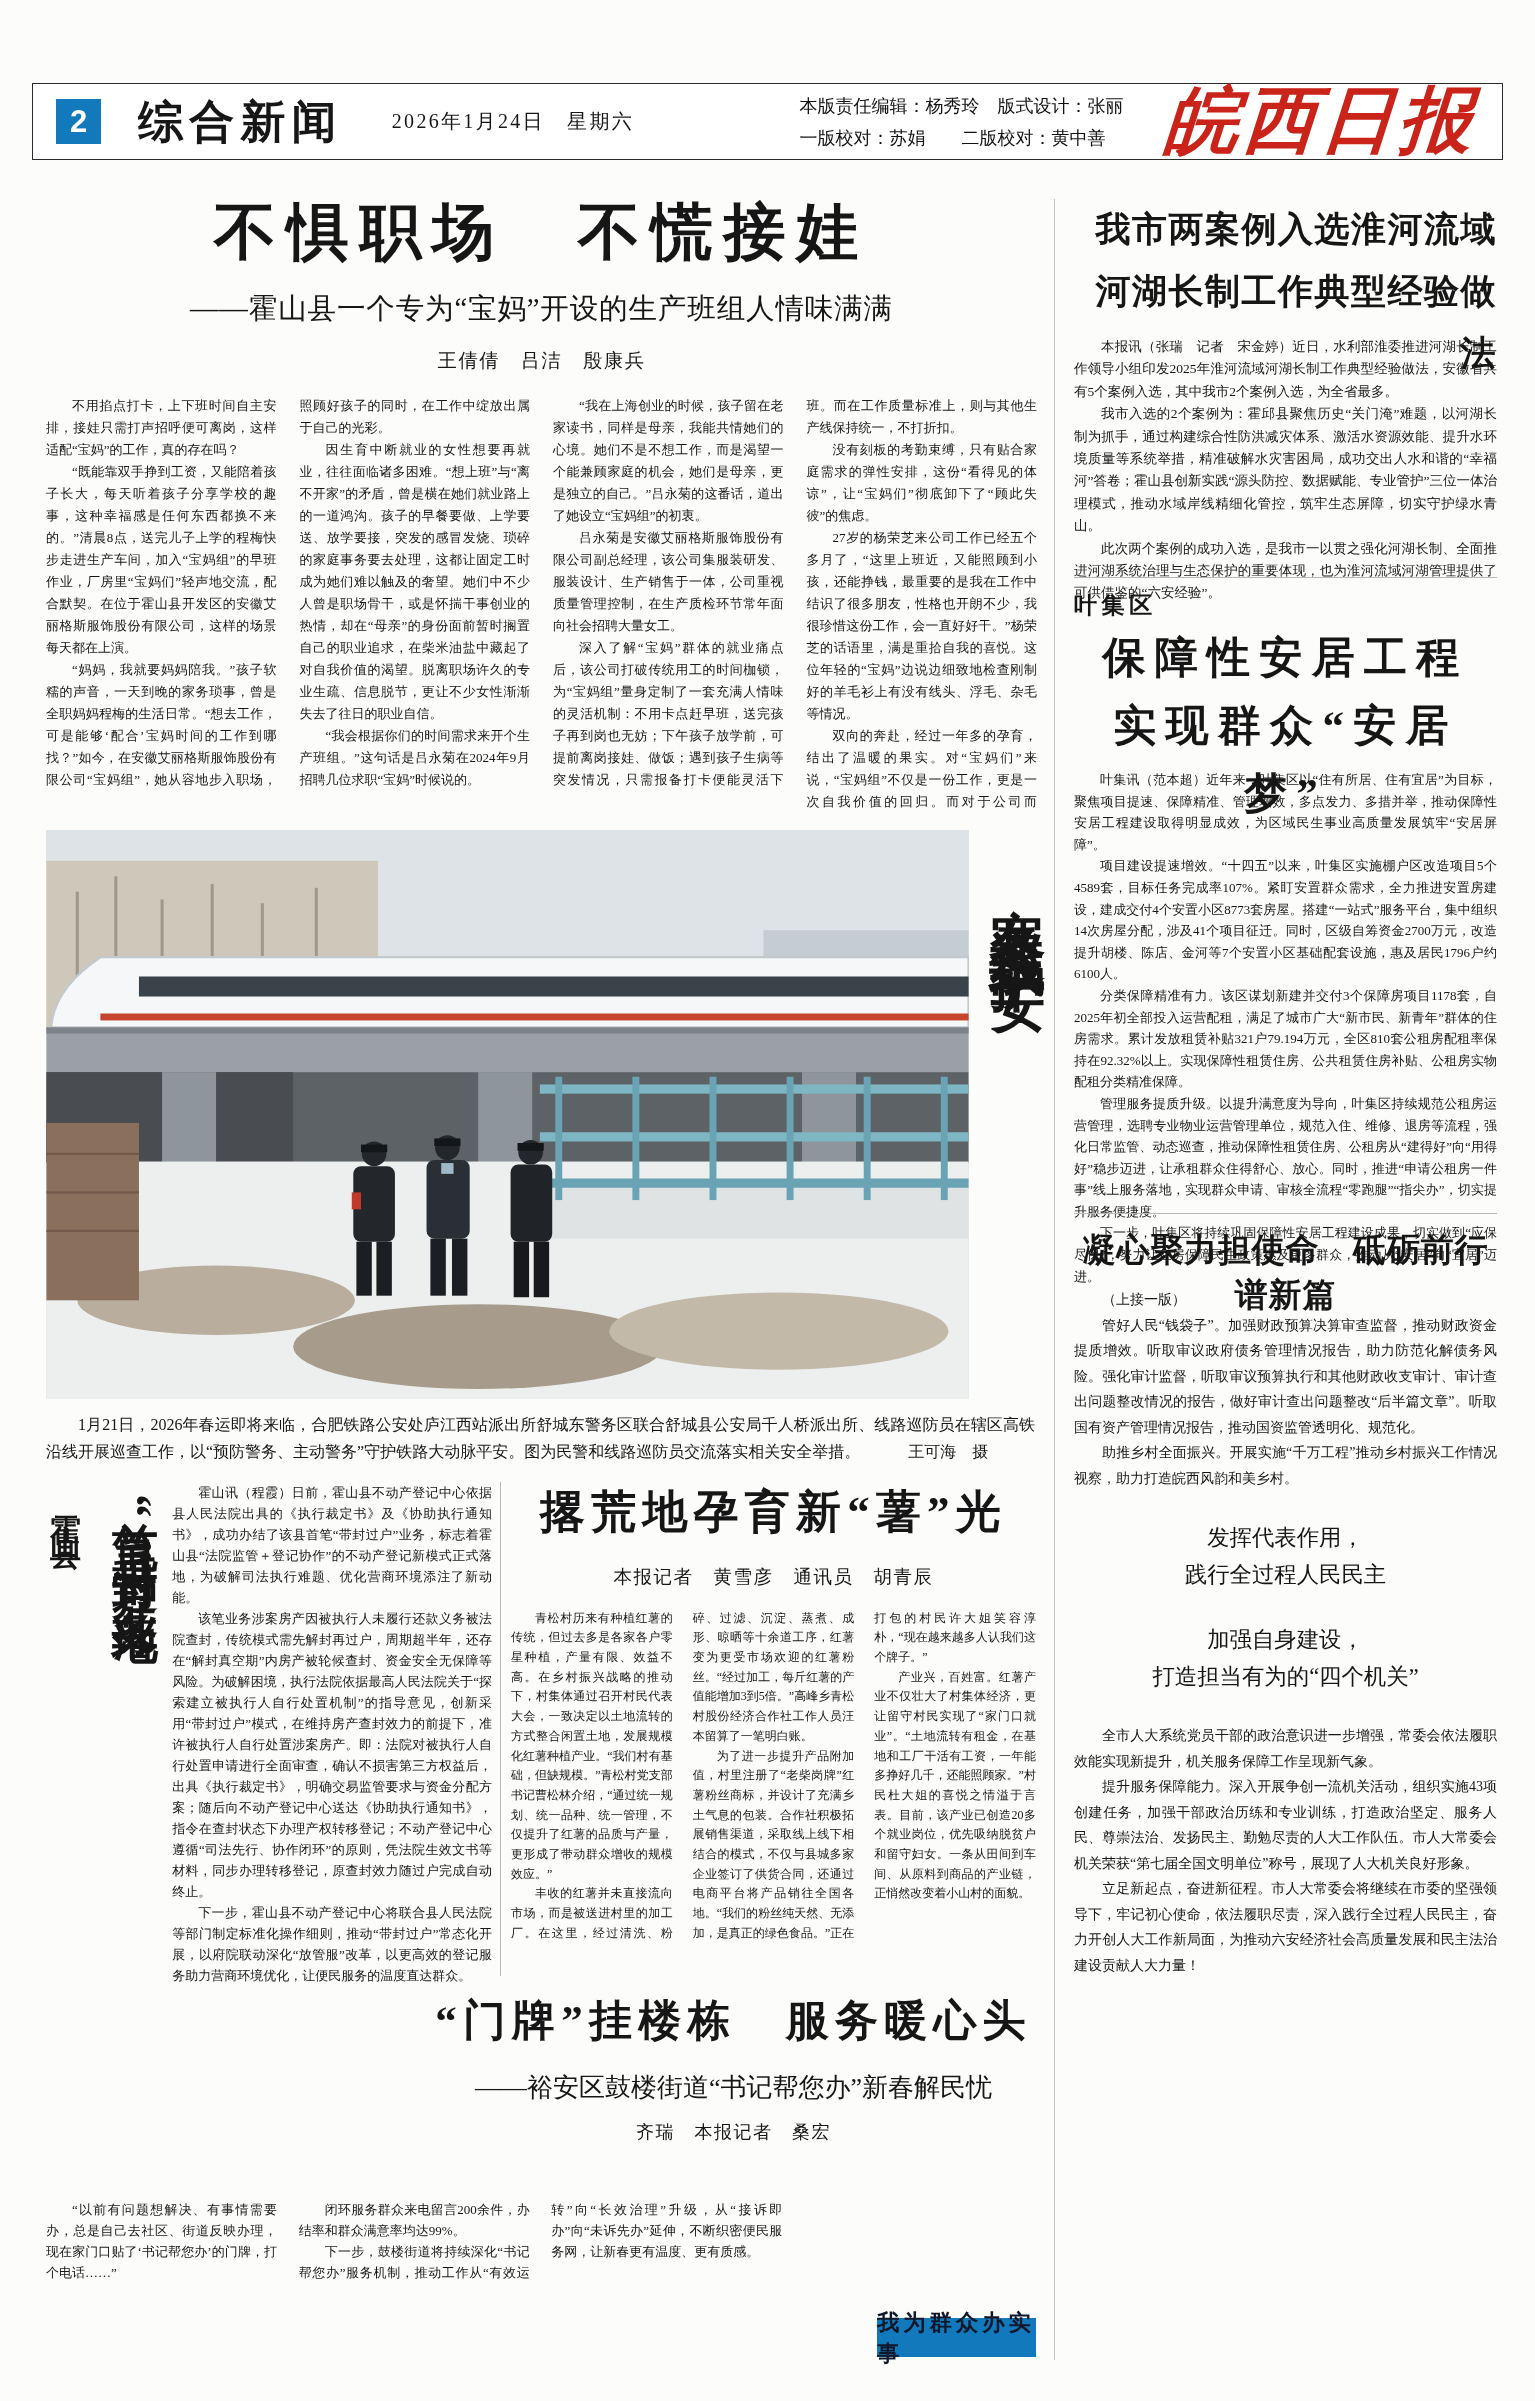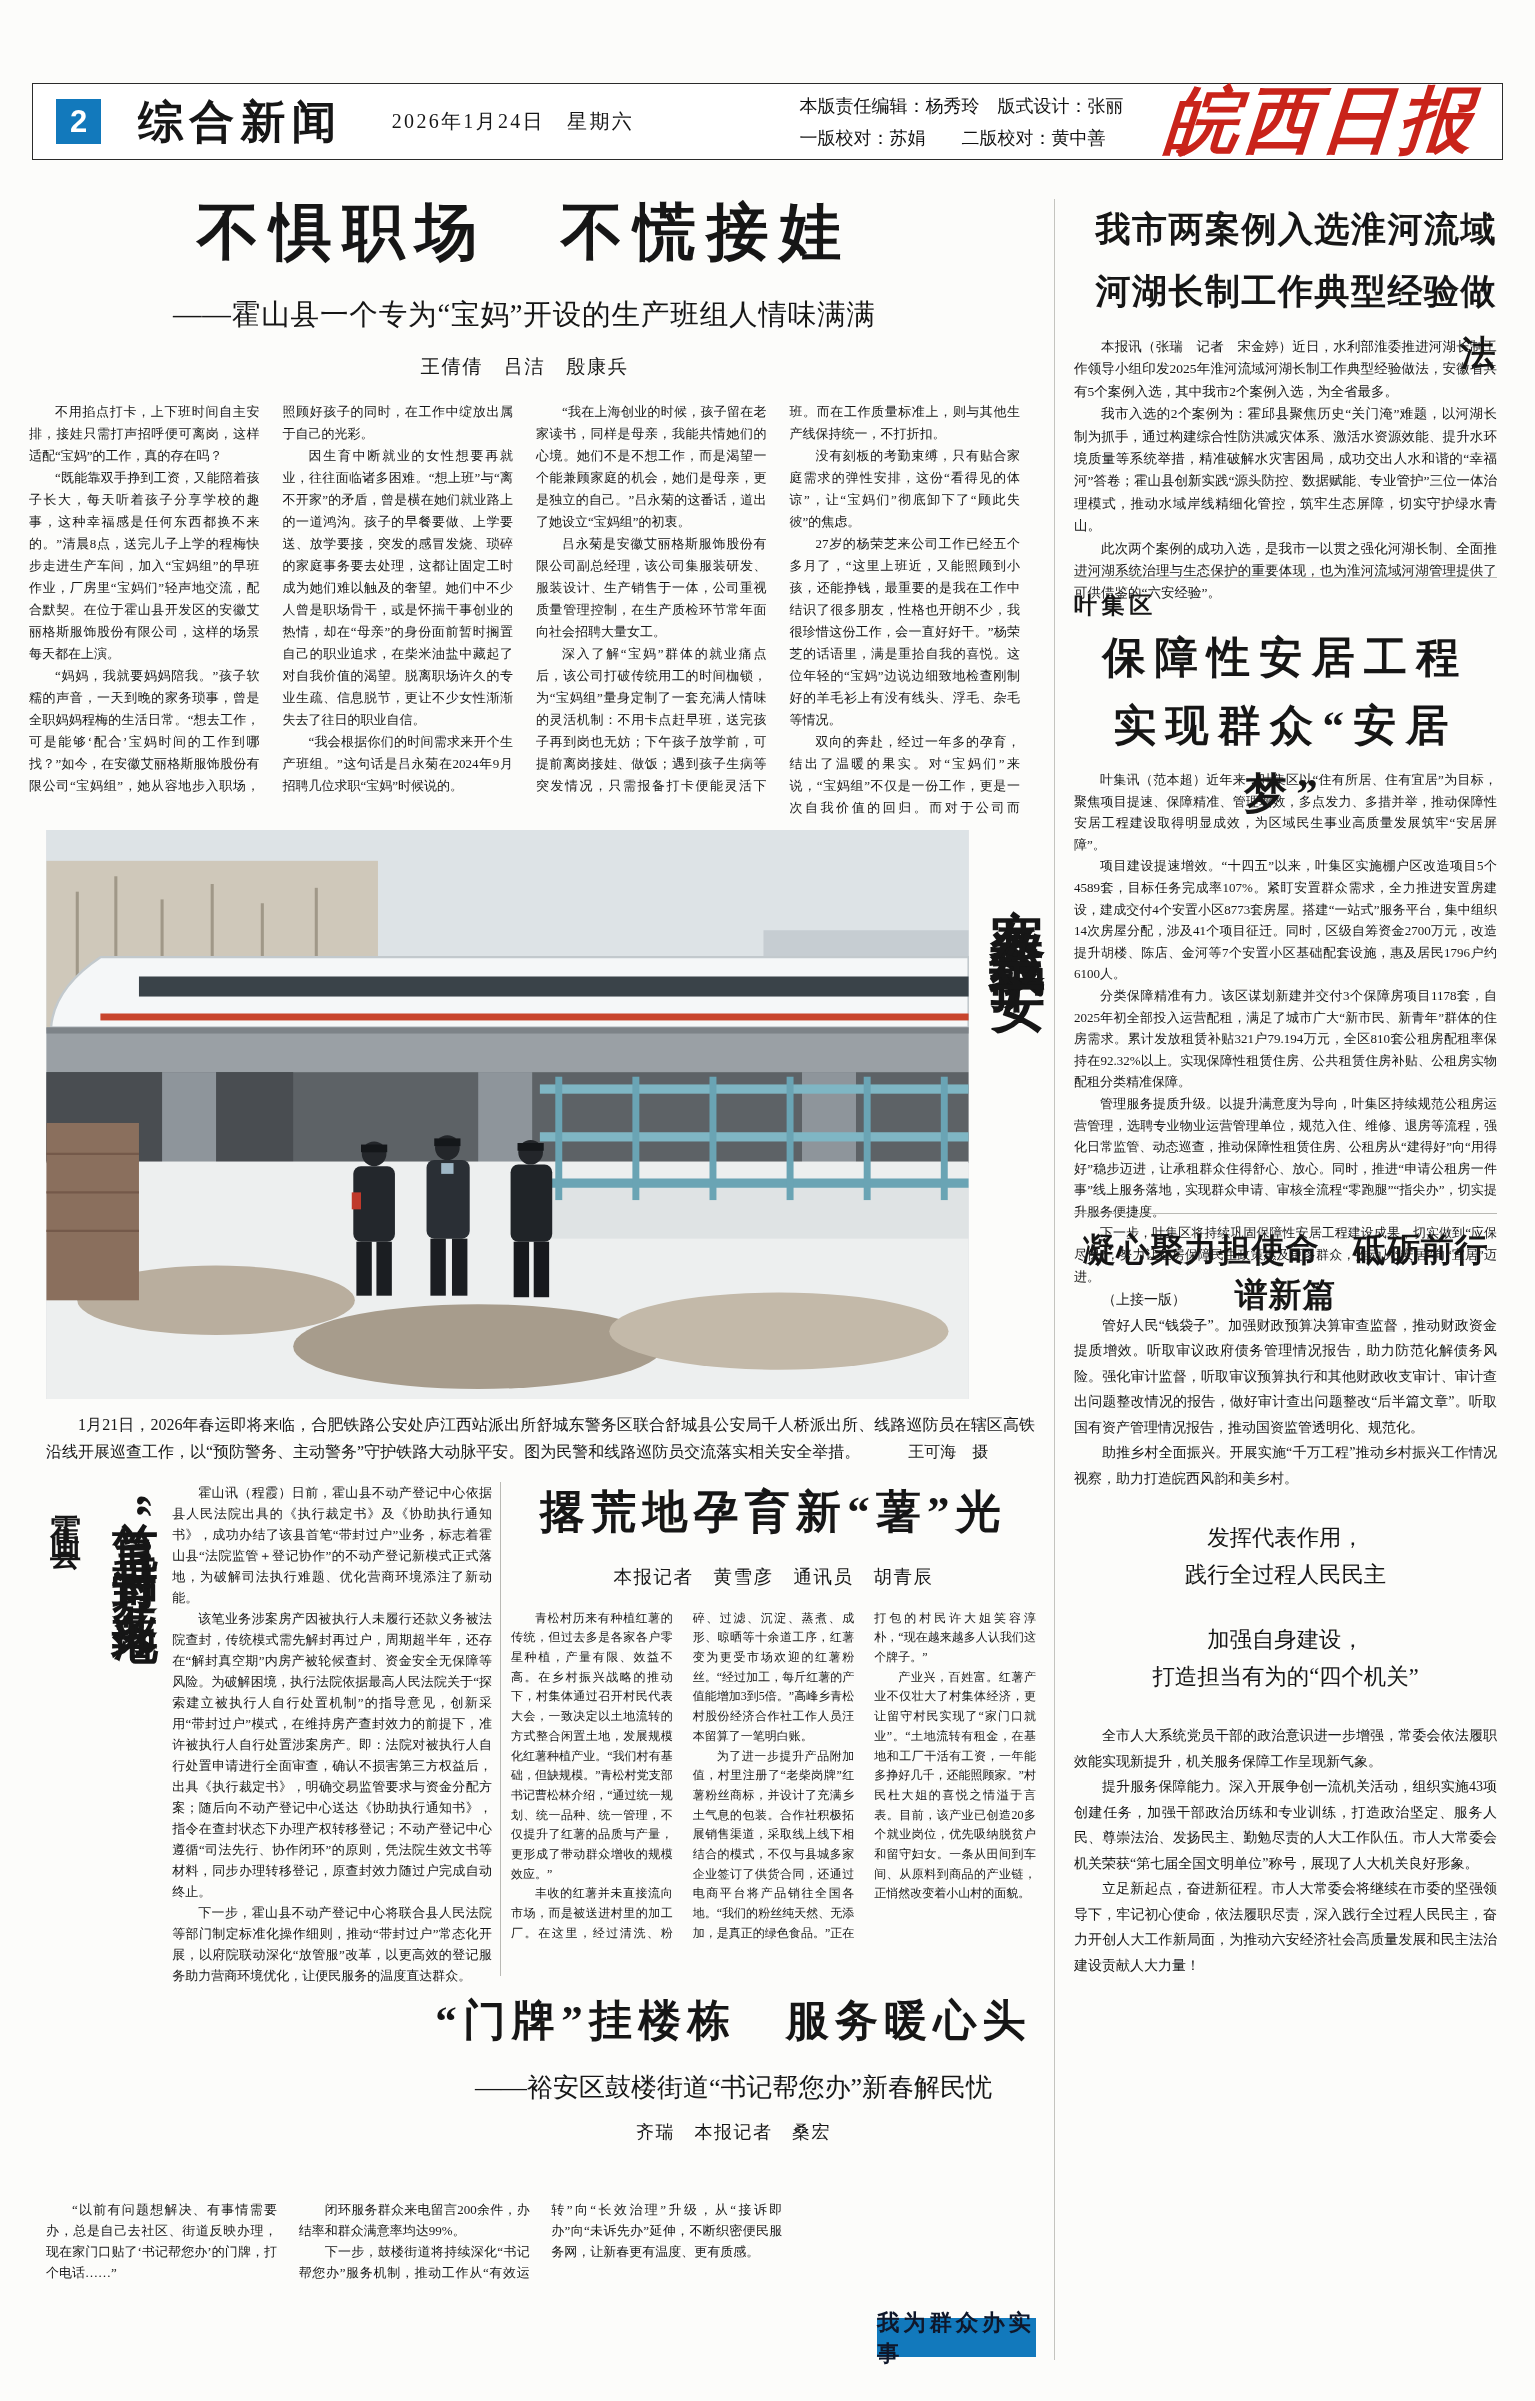--- a/index.html
+++ b/index.html
@@ -14,23 +14,23 @@
            font:700 31px/45px "Liberation Sans","DejaVu Sans",sans-serif;margin-left:23px;flex:none;}
   .section{font-size:45px;font-weight:900;letter-spacing:6.2px;margin-left:37px;
            font-family:"Liberation Sans","DejaVu Sans",sans-serif;}
   .hdate{font-size:20px;margin-left:49px;letter-spacing:2.3px;}
   .hspace{flex:1;}
   .editors{font-size:18px;line-height:32px;font-family:"Liberation Sans","DejaVu Sans",sans-serif;color:#111;}
   .masthead{color:#c9231a;font-size:73px;font-weight:700;font-style:italic;letter-spacing:4.6px;
             margin:0 26px 0 42px;transform:skewX(-4deg);white-space:nowrap;}
 
   
-  .lead{position:absolute;left:29px;top:198px;width:991px;}
+  .lead{position:absolute;left:46px;top:198px;width:991px;}
   .lead-h1{text-align:center;font-size:62px;font-weight:900;letter-spacing:10.8px;line-height:1.1;}
-  .lead-sub{text-align:center;font-size:28.6px;margin-top:29px;letter-spacing:0.8px;}
+  .lead-sub{text-align:center;font-size:28.6px;margin-top:23px;letter-spacing:0.8px;}
   .lead-by{text-align:center;font-size:19.3px;margin-top:18.5px;letter-spacing:1.5px;}
   .lead-body{margin-top:21.6px;column-count:4;column-gap:23px;height:432px;overflow:hidden;
              font-size:13px;line-height:22px;text-align:justify;}
 
   
   .photo{position:absolute;left:46px;top:830px;width:923px;height:569px;background:#dfe4e6;}
   .vtitle{position:absolute;left:980px;top:864px;height:540px;writing-mode:vertical-rl;
           font-size:56px;font-weight:900;letter-spacing:10.8px;}
   .caption{position:absolute;left:46px;top:1411px;width:989px;font-size:16px;line-height:27px;
            text-align:justify;}

